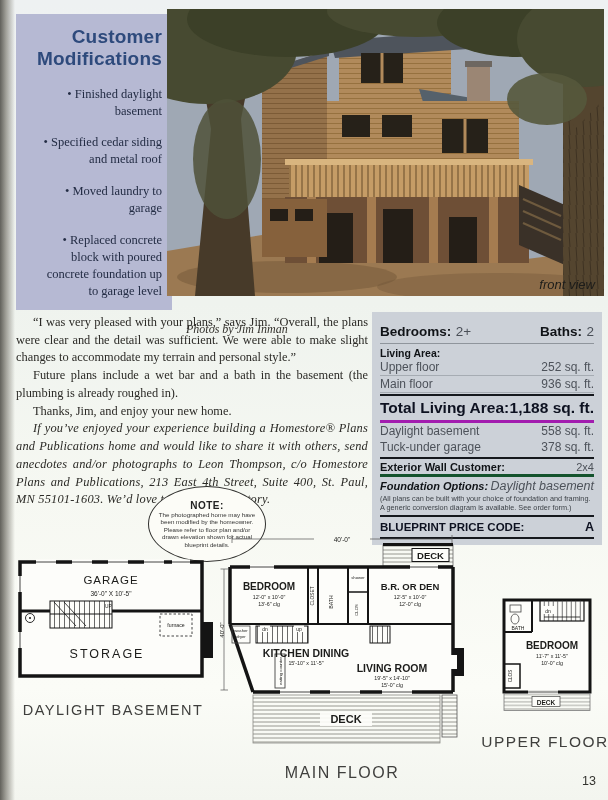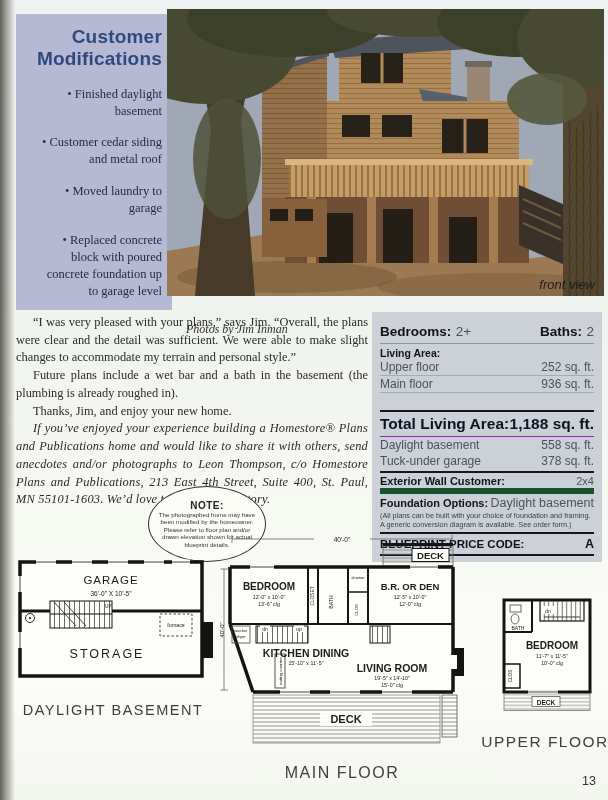--- a/index.html
+++ b/index.html
@@ -29,27 +29,27 @@
     box-sizing:border-box;padding:6px 8px 6px 8px;font-family:"Liberation Sans",sans-serif;}
   .spec-title{font-size:29px;font-weight:bold;color:#1f2945;letter-spacing:-.5px;line-height:1;
     border-bottom:3px solid #15181d;padding-bottom:3px;}
   .row{display:flex;justify-content:space-between;align-items:baseline;}
   .bb-row{border-bottom:1px solid #8f959c;padding:4px 0 3px 0;}
   .lbl-b{font-weight:bold;color:#101317;font-size:13.5px;}
   .val-g{color:#4a4f57;font-size:13.5px;font-weight:normal;}
   .sec-lbl{font-weight:bold;font-size:10.5px;color:#101317;margin-top:3px;}
   .srow{font-size:12px;color:#4d525a;padding:1px 0;border-bottom:1px solid #a6acb3;}
   .srow:last-of-type{border-bottom:none;}
-  .total{border-top:2px solid #15181d;border-bottom:1px solid #a21caf;margin-top:17px;padding:3px 0;}
+  .total{border-top:2px solid #15181d;border-bottom:3px solid #a21caf;margin-top:1px;padding:3px 0;}
   .total span{font-weight:bold;font-size:15.5px;color:#0d1120;}
   .xrow{font-size:12px;color:#4d525a;padding:1px 0;}
   .fram{border-top:2.5px solid #15181d;margin-top:2px;padding:2px 0 1px 0;}
   .fram .l{font-weight:bold;font-size:11px;color:#101317;}
   .fram .v{font-size:11px;color:#4d525a;}
-  .found{border-top:6px solid #14532d;padding:2px 0 0 0;}
+  .found{border-top:3px solid #14532d;padding:2px 0 0 0;font-style:italic;}
   .found .l{font-weight:bold;font-size:11px;color:#101317;}
   .found .v{font-size:12.5px;color:#4d525a;}
   .fine{font-size:7.3px;color:#3d4248;line-height:1.25;margin-top:1px;}
   .price{border-top:2.5px solid #15181d;border-bottom:2.5px solid #15181d;margin-top:3px;padding:3px 0;}
   .price .l{font-weight:bold;font-size:11.5px;color:#0d1120;}
   .price .v{font-weight:bold;font-size:12.5px;color:#0d1120;}
   
   .note{position:absolute;left:148px;top:486px;width:118px;height:76px;border:1.5px solid #2e2e2c;
     border-radius:50%;background:#fcfcf7;display:flex;flex-direction:column;align-items:center;
     justify-content:center;font-family:"Liberation Sans",sans-serif;text-align:center;box-sizing:border-box;}
@@ -68,21 +68,21 @@
 </head>
 <body>
 
 <div id="page">
   <div id="left-shadow"></div>
 
   <div class="cust-box">
     <div class="cust-title">Customer Modifications</div>
     <div class="cust-bullets">
       <div class="cust-bullet">• Finished daylight basement</div>
-      <div class="cust-bullet">• Customer cedar siding and metal roof</div>
+      <div class="cust-bullet">• Specified cedar siding and metal roof</div>
       <div class="cust-bullet">• Moved laundry to garage</div>
       <div class="cust-bullet">• Replaced concrete block with poured concrete foundation up to garage level</div>
     </div>
   </div>
 
   <svg class="photo" viewBox="0 0 437 287">
     <defs>
       <pattern id="siding" width="8" height="5" patternUnits="userSpaceOnUse">
         <rect width="8" height="5" fill="#b18a5b"></rect>
           <line x1="0" y1="4.5" x2="8" y2="4.5" stroke="#96713f" stroke-width="1"></line>

